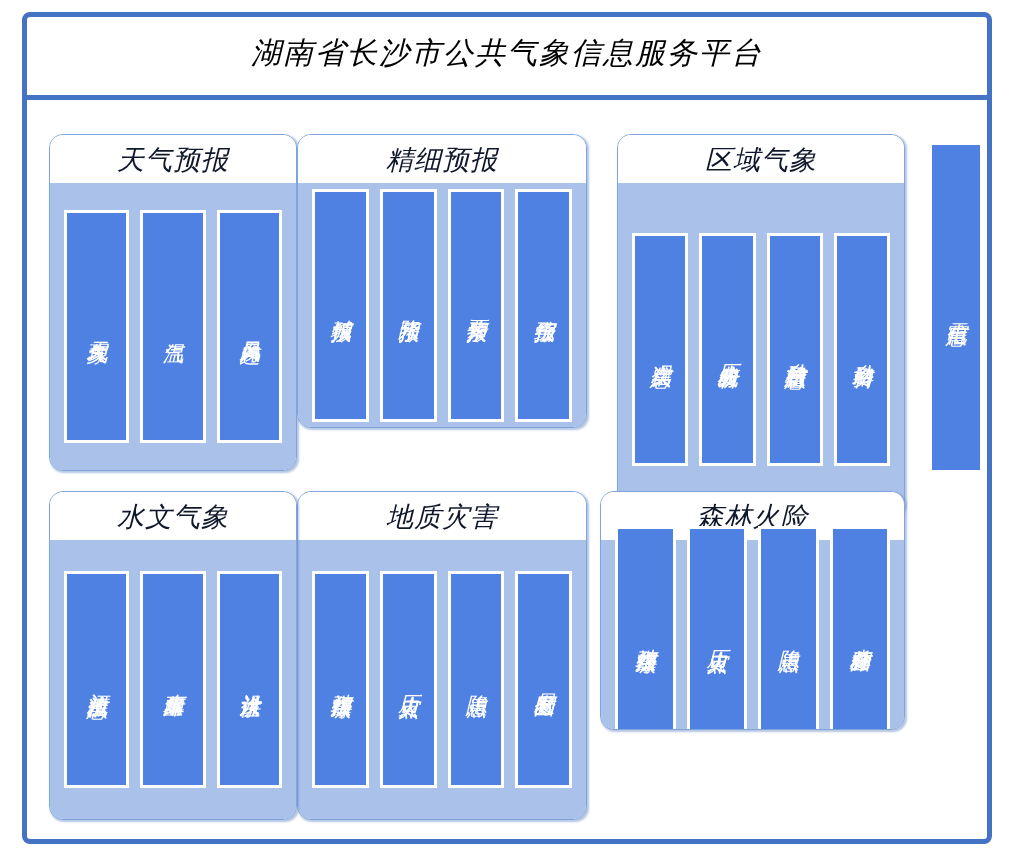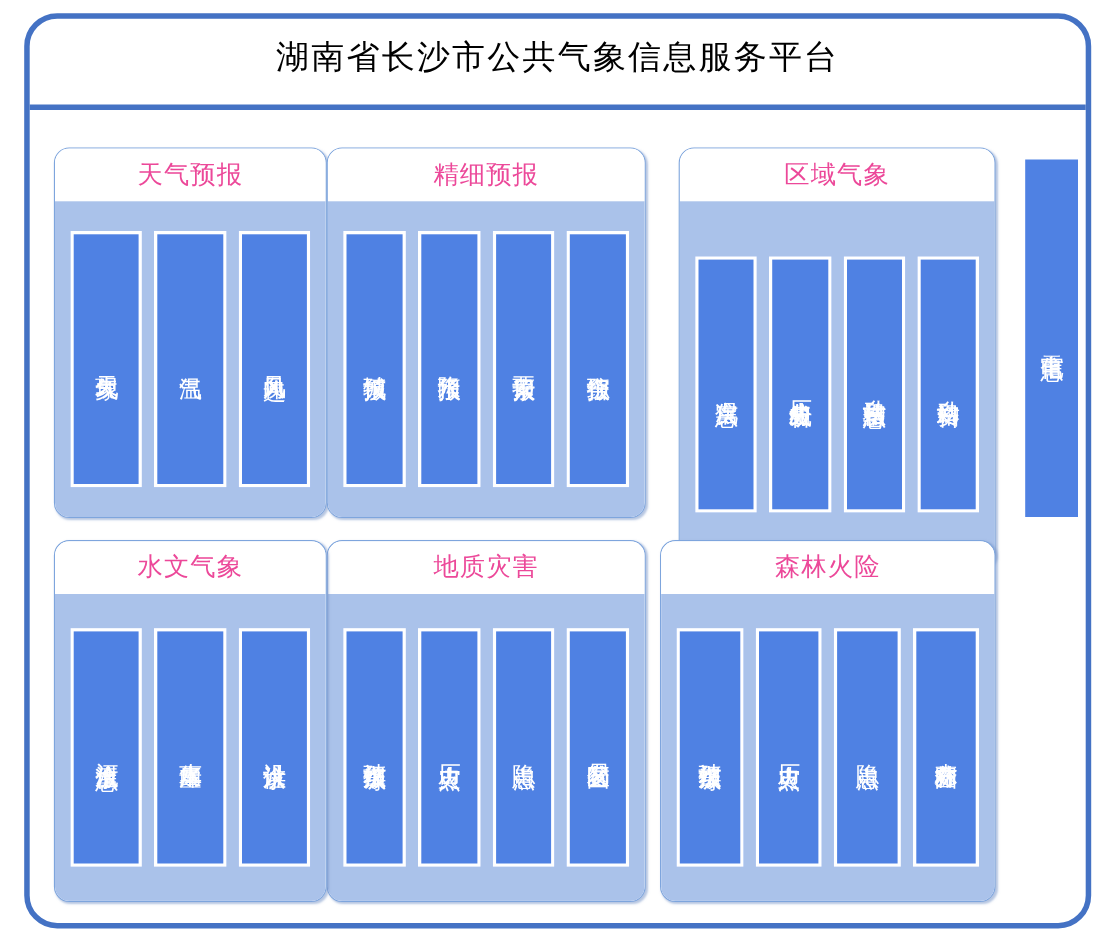--- a/index.html
+++ b/index.html
@@ -16,22 +16,23 @@
 
   
   .platform-frame {
     position: absolute;
     left: 22px;
     top: 12px;
     width: 970px;
     height: 832px;
     box-sizing: border-box;
     border: 5px solid #4472c4;
-    border-radius: 30px;
-    background: #ffffff;
+    border-radius: 8px;
+    background: #ffffff;
+    font-style: italic;
   }
 
   .platform-title-bar {
     position: absolute;
     left: 0;
     top: 0;
     width: 100%;
     height: 83px;
     box-sizing: border-box;
     border-bottom: 5px solid #4472c4;
@@ -69,22 +70,22 @@
   }
   .group-header {
     height: 48px;
     display: flex;
     align-items: center;
     justify-content: center;
     background: #ffffff;
     box-sizing: border-box;
   }
   .group-title {
-    font-size: 23px;
-    color: #ec4899;
+    font-size: 27px;
+    color: #0f172a;
     letter-spacing: 1px;
     line-height: 1;
   }
   .group-body {
     position: absolute;
     left: 0;
     right: 0;
     top: 48px;
     bottom: 0;
     background: #aac2ea;
@@ -113,26 +114,26 @@
     color: #ffffff;
     font-size: 21px;
     line-height: 1.08;
     letter-spacing: 1px;
     text-align: center;
     white-space: nowrap;
   }
 
   
   .g-weather   { left: 22px;  top: 34px;  width: 248px; height: 337px; }
-  .g-fine      { left: 270px; top: 34px;  width: 290px; height: 337px; }
+  .g-fine      { left: 270px; top: 34px;  width: 290px; height: 294px; }
   .g-regional  { left: 590px; top: 34px;  width: 288px; height: 383px; }
   
   .g-hydro     { left: 22px;  top: 391px; width: 248px; height: 329px; }
   .g-geo       { left: 270px; top: 391px; width: 290px; height: 329px; }
-  .g-forest    { left: 573px; top: 391px; width: 305px; height: 329px; }
+  .g-forest    { left: 573px; top: 391px; width: 305px; height: 239px; }
 
   .g-weather  .group-body .tile { --tile-h: 233px; }
   .g-fine     .group-body .tile { --tile-h: 233px; }
   .g-regional .group-body .tile { --tile-h: 233px; }
   .g-hydro    .group-body .tile { --tile-h: 217px; }
   .g-geo      .group-body .tile { --tile-h: 217px; }
   .g-forest   .group-body .tile { --tile-h: 217px; }
 
   
   .lightning-panel {

